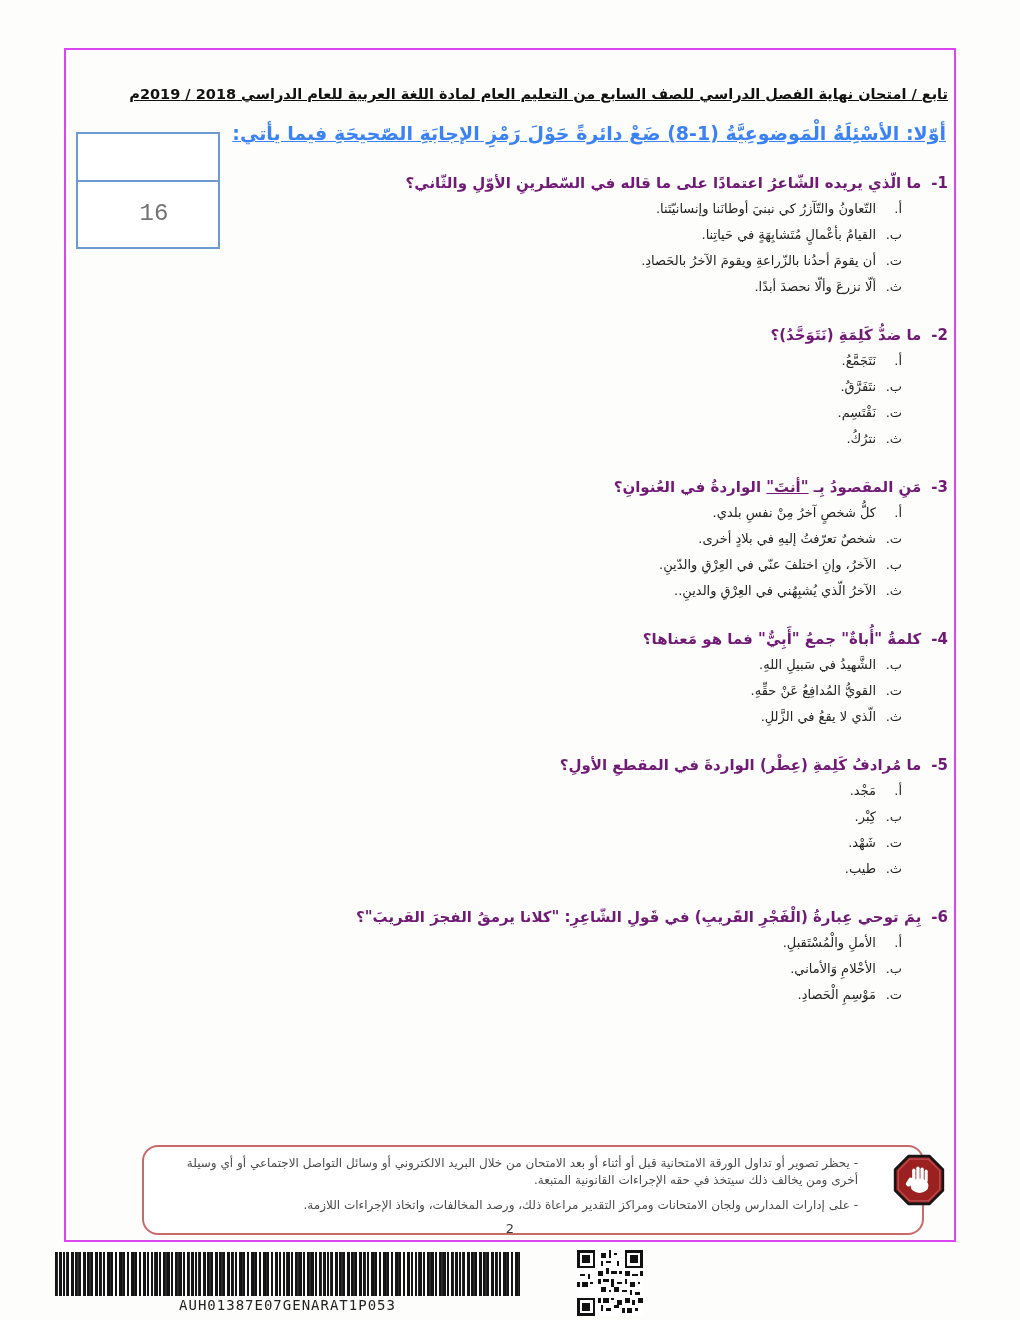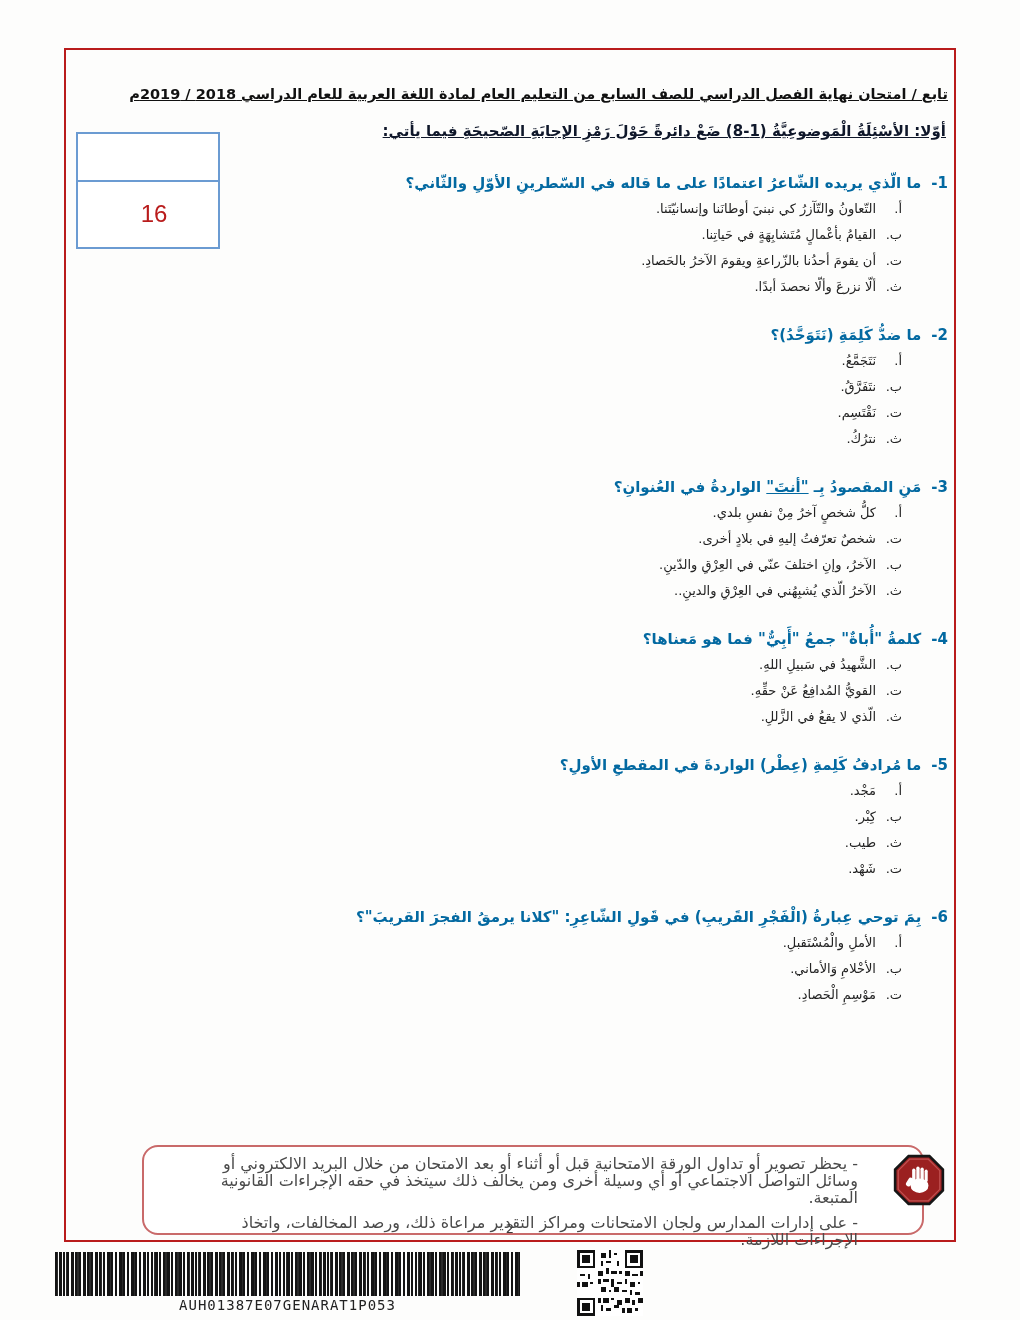--- a/index.html
+++ b/index.html
@@ -1,39 +1,39 @@
 <!DOCTYPE html>
 <html lang="ar"><head>
 <meta charset="utf-8">
 <style>
   html,body{margin:0;padding:0;background:#fff;}
   .page{position:relative;width:1020px;height:1320px;background:#fdfdfc;overflow:hidden;
         font-family:"DejaVu Sans",sans-serif;color:#1d1d1d;}
   .frame{position:absolute;left:64px;top:48px;width:888px;height:1190px;
-         border:2px solid #b91c1c;direction:rtl;}
+         border:2px solid #d946ef;direction:rtl;}
   .exam-header{position:absolute;top:36px;right:6px;left:6px;text-align:right;
          font-size:14.5px;font-weight:bold;color:#111;
          text-decoration:underline;letter-spacing:0;}
   .score-box{position:absolute;left:10px;top:82px;width:140px;height:113px;
          border:2px solid #6b9bd2;background:#fff;}
   .score-box .cell-top{height:46px;border-bottom:2px solid #6b9bd2;}
   .score-box .cell-bottom{height:63px;display:flex;align-items:center;justify-content:center;
-         font-family:Liberation Sans, sans-serif;font-size:24px;color:#b91c1c;margin-left:12px;}
+         font-family:Liberation Mono, monospace;font-size:24px;color:#737373;margin-left:12px;}
   .section-heading{position:absolute;top:72px;right:8px;text-align:right;
-         font-size:15px;font-weight:bold;color:#0f172a;text-decoration:underline;}
+         font-size:19px;font-weight:bold;color:#3b82f6;text-decoration:underline;}
   .questions{position:absolute;top:120px;right:6px;left:6px;}
   .question{margin-bottom:22px;line-height:26px;}
-  .q-title{font-weight:bold;font-size:15px;color:#0369a1;text-align:right;}
+  .q-title{font-weight:bold;font-size:15px;color:#701a75;text-align:right;}
   .q-num{margin-left:10px;}
   .u{text-decoration:underline;}
   .option{padding-right:46px;font-size:13px;color:#232323;text-align:right;}
   .opt-letter{display:inline-block;min-width:26px;}
   .warning-box{position:absolute;right:30px;top:1095px;width:778px;height:86px;
          border:2px solid #c96a6a;border-radius:16px;background:#fff;}
-  .warning-text{padding:8px 64px 6px 18px;text-align:right;font-size:16px;
+  .warning-text{padding:8px 64px 6px 18px;text-align:right;font-size:12px;
          line-height:17px;color:#4a4a4a;margin-left:20px;}
   .warning-text p{margin:0 0 8px 0;}
   .stop-icon{position:absolute;left:-4px;right:auto;top:6px;width:54px;height:54px;
          right:-24px;left:auto;}
   .page-number{position:absolute;bottom:4px;left:0;right:0;text-align:center;
          font-size:13px;color:#3a3a3a;direction:ltr;}
   .barcode-area{position:absolute;left:55px;top:1252px;width:465px;direction:ltr;}
   .barcode-bars{height:44px;
      background-image:
        repeating-linear-gradient(90deg,#141414 0 2px,rgba(0,0,0,0) 2px 4px),
@@ -151,25 +151,25 @@
 
   <div class="option">
     <span class="opt-letter">أ.</span><span class="opt-text">مَجْد.</span>
   </div>
 
   <div class="option">
     <span class="opt-letter">ب.</span><span class="opt-text">كِبْر.</span>
   </div>
 
   <div class="option">
+    <span class="opt-letter">ت.</span><span class="opt-text">شَهْد.</span>
+  </div>
+
+  <div class="option">
     <span class="opt-letter">ث.</span><span class="opt-text">طيب.</span>
-  </div>
-
-  <div class="option">
-    <span class="opt-letter">ت.</span><span class="opt-text">شَهْد.</span>
   </div>
 </div>
 
   <div class="question">
     <div class="q-title">
       <span class="q-num">6-</span><span class="q-text">بِمَ توحي عِبارةُ (الْفَجْرِ القَريبِ) في قَولِ الشّاعِرِ: "كلانا يرمقُ الفجرَ القريبَ"؟</span>
     </div>
 
   <div class="option">
     <span class="opt-letter">أ.</span><span class="opt-text">الأملِ والْمُسْتَقبلِ.</span>

